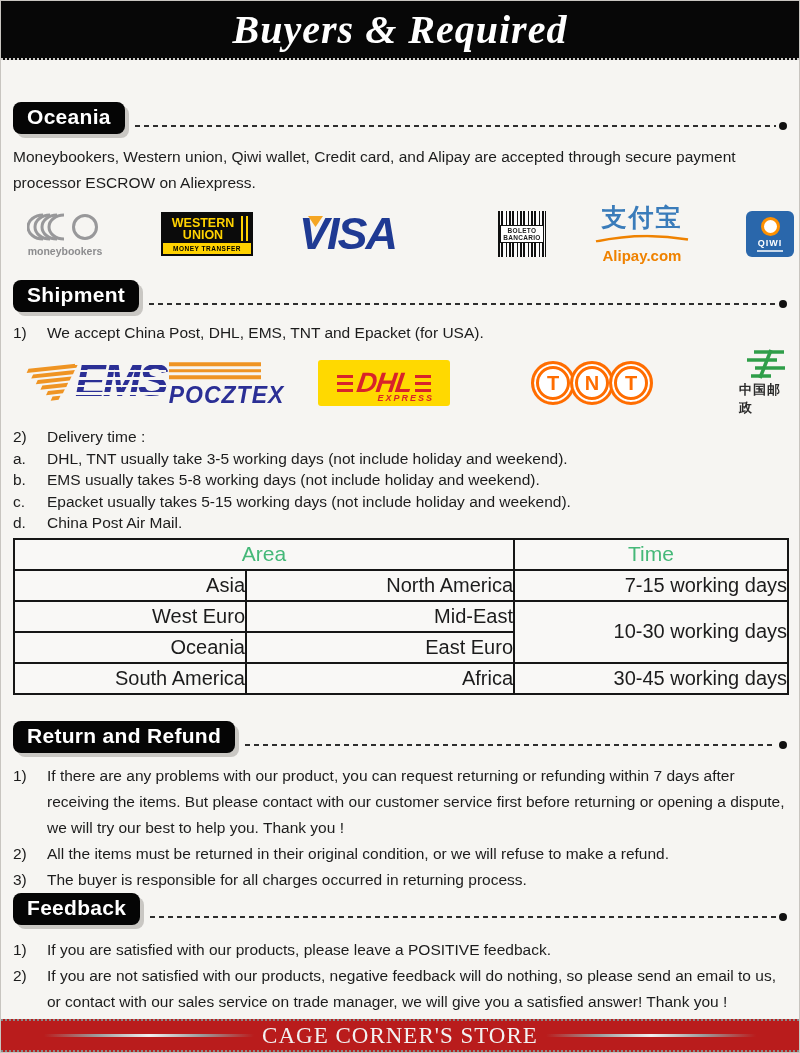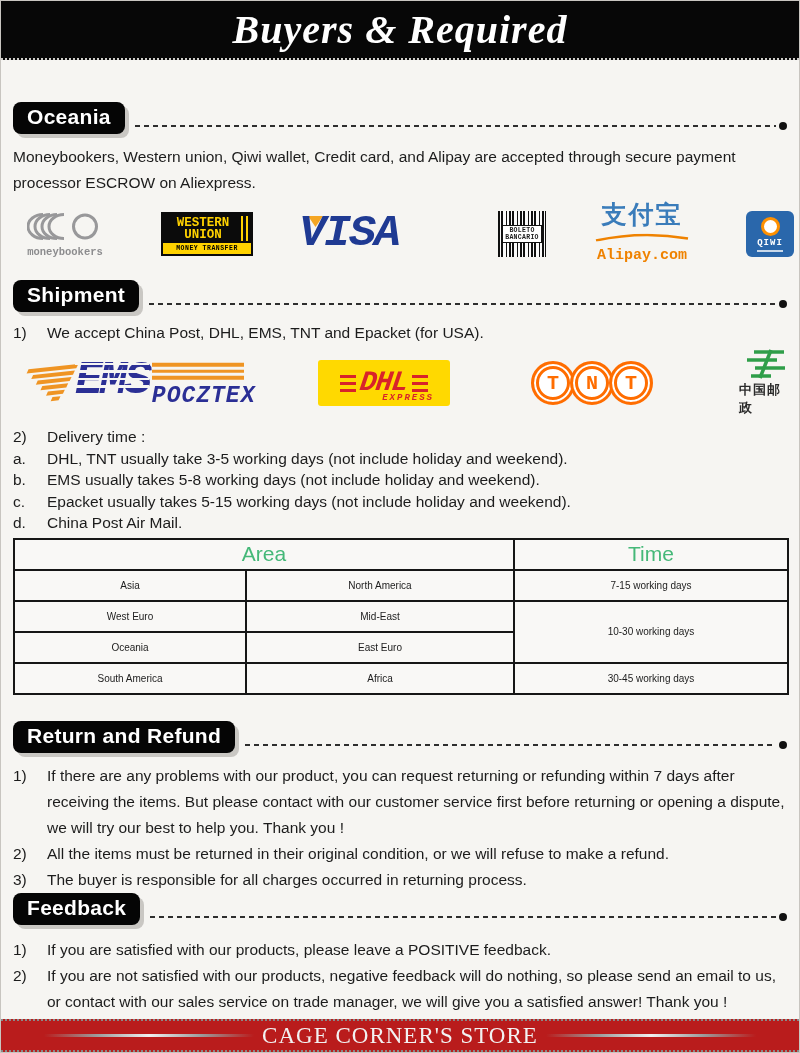--- a/index.html
+++ b/index.html
@@ -20,21 +20,21 @@
           background:repeating-linear-gradient(90deg,#2e2e2e 0 5px,transparent 5px 9px);}
   .leader-dot{width:8px;height:8px;border-radius:50%;background:#111;margin-bottom:4px;flex:none;}
   
   .para{font-size:15.5px;line-height:26px;margin:10px 2px 0;max-width:782px;}
   .li{display:flex;font-size:15.5px;line-height:21.5px;margin:0 2px;}
   .li .num{flex:0 0 34px;}
   .li .txt{flex:1;}
   .li.wide{line-height:26px;}
   
   .logo-row{position:relative;height:64px;margin-top:6px;}
-  .abs{position:absolute;top:50%;transform:translateY(-50%);font-family:Liberation Mono, monospace;}
+  .abs{position:absolute;top:50%;transform:translateY(-50%);}
   
   .mb-label{font-size:10.5px;color:#8c8c8e;font-weight:700;text-align:center;margin-top:-2px;}
   
   .lg-wu{width:88px;background:#0b0b0b;padding:2px;}
   .wu-top{color:#ffd200;font-weight:800;text-align:center;font-size:12.5px;line-height:12px;
           padding:3px 10px 2px 2px;position:relative;}
   .wu-top span{display:block;}
   .wu-top::after{content:"";position:absolute;right:1px;top:2px;bottom:2px;width:9px;
           background:repeating-linear-gradient(90deg,#ffd200 0 2px,#0b0b0b 2px 5px);}
   .wu-bot{background:#ffd200;color:#000;font-size:6.5px;font-weight:800;text-align:center;
@@ -59,21 +59,21 @@
   .lg-qiwi{width:48px;height:46px;background:#2a67ab;border-radius:6px;display:flex;
            flex-direction:column;align-items:center;justify-content:center;gap:2px;}
   .qiwi-q{width:13px;height:13px;border:3px solid #ff9000;border-radius:50%;background:#fff;}
   .qiwi-txt{color:#fff;font-size:9px;font-weight:800;letter-spacing:1px;}
   .qiwi-sub{width:26px;height:2px;background:rgba(255,255,255,.75);}
   
   table.ship{border-collapse:collapse;table-layout:fixed;width:774px;margin:4px 2px 0;
              background:#f9f8f6;}
   table.ship th,table.ship td{border:2px solid #161616;text-align:center;padding:0;}
   table.ship th{height:29px;font-size:21px;font-weight:500;color:#45b878;}
-  table.ship td{height:29px;font-size:10px;}
+  table.ship td{height:29px;font-size:20px;text-align:right;}
   
   .lg-ems{display:flex;align-items:flex-start;}
   .ems-wedge{display:flex;flex-direction:column;align-items:center;gap:2px;margin-top:9px;
              transform:rotate(-6deg);}
   .ems-wedge i{display:block;height:4px;background:#ef9423;transform:skewX(-30deg);}
   .ems-wedge i:nth-child(1){width:50px;} .ems-wedge i:nth-child(2){width:42px;}
   .ems-wedge i:nth-child(3){width:34px;} .ems-wedge i:nth-child(4){width:26px;}
   .ems-wedge i:nth-child(5){width:17px;} .ems-wedge i:nth-child(6){width:8px;}
   .ems-main{position:relative;margin-left:-4px;}
   .ems-txt{display:block;font-size:46px;font-weight:900;font-style:italic;color:#2b2f95;

